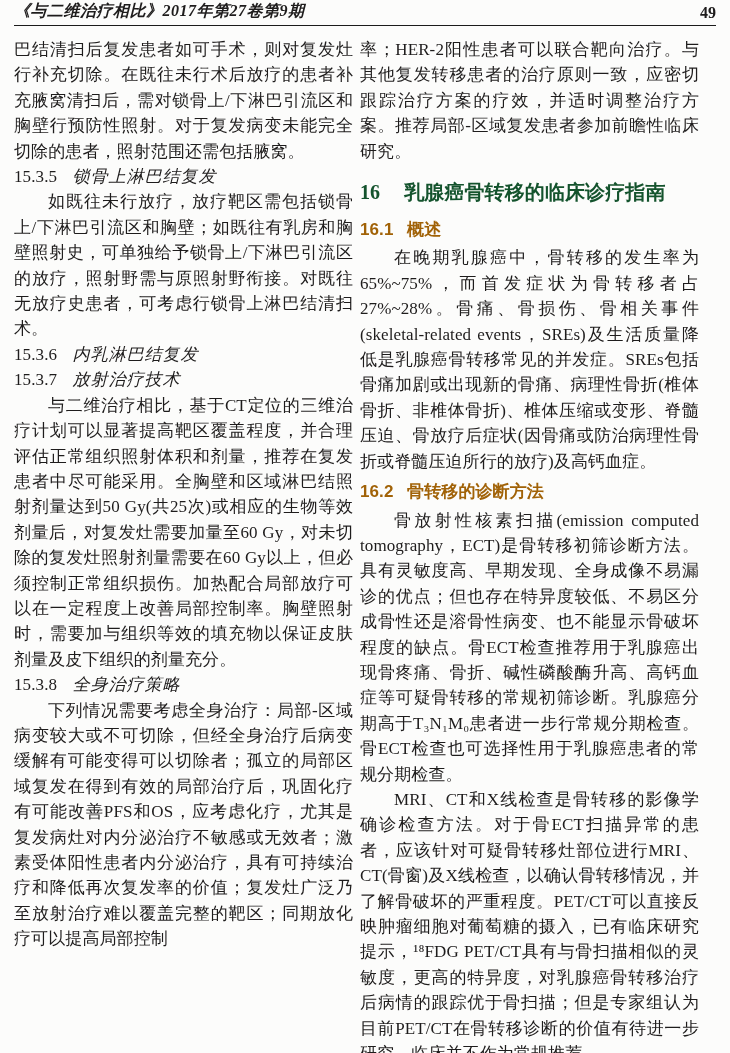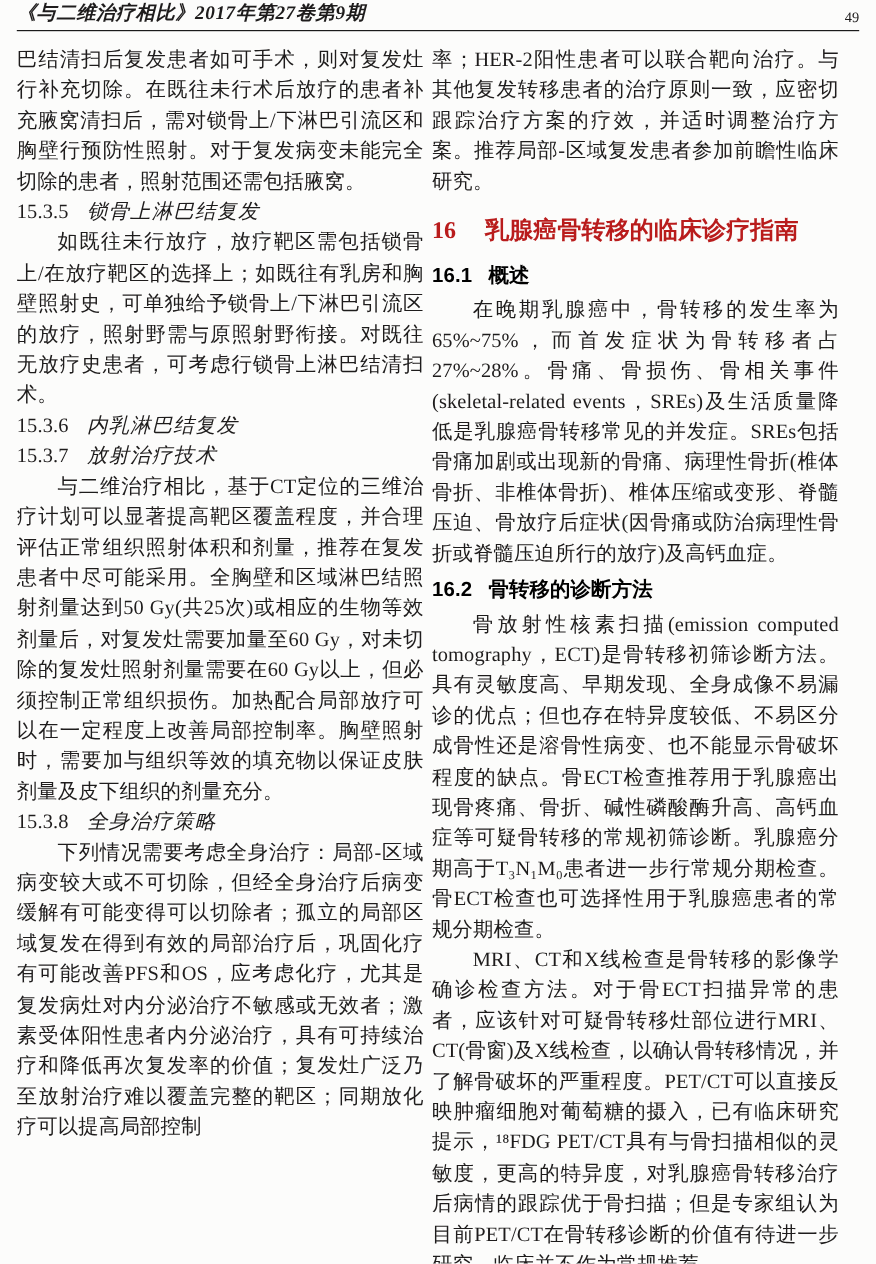--- a/index.html
+++ b/index.html
@@ -24,22 +24,22 @@
     align-items: flex-end;
     height: 19px;
   }
   .journal-title {
     font-size: 16px;
     font-weight: bold;
     font-style: italic;
     letter-spacing: 0.5px;
   }
   .page-number {
-    font-size: 12px;
-    font-weight: normal;
+    font-size: 16px;
+    font-weight: bold;
     font-style: normal;
     text-align: center;
   }
   .head-rule {
     border: none;
     border-top: 1.6px solid #1b1b1b;
     margin: 3px 0 0 0;
   }
   
   .columns {
@@ -70,31 +70,31 @@
     font-style: normal;
     margin-right: 0.9em;
   }
   .sub-head .h-title {
     font-style: italic;
     letter-spacing: 1px;
   }
   
   .section-main {
     margin: 15px 0 11px 0;
-    color: #b91c1c;
+    color: #14532d;
     font-size: 20px;
     line-height: 27px;
     font-weight: 600;
     white-space: nowrap;
   }
   .section-main .h-num { margin-right: 1.2em; }
   
   .section-sub {
     margin: 5px 0 3px 0;
-    color: #000000;
+    color: #a16207;
     font-size: 17px;
     line-height: 25.4px;
     font-weight: bold;
     font-family: "Liberation Sans", "DejaVu Sans", sans-serif;
     white-space: nowrap;
   }
   .section-sub .h-num { margin-right: 0.8em; }
 </style>
 </head>
 <body>
@@ -106,21 +106,21 @@
     <span class="page-number">49</span>
   </div>
   <hr class="head-rule">
 
   <div class="columns">
 
     <div class="col">
       <p class="para">巴结清扫后复发患者如可手术，则对复发灶行补充切除。在既往未行术后放疗的患者补充腋窝清扫后，需对锁骨上/下淋巴引流区和胸壁行预防性照射。对于复发病变未能完全切除的患者，照射范围还需包括腋窝。</p>
 
       <p class="sub-head"><span class="h-num">15.3.5</span><span class="h-title">锁骨上淋巴结复发</span></p>
-      <p class="para indent">如既往未行放疗，放疗靶区需包括锁骨上/在放疗靶区的选择上；如既往有乳房和胸壁照射史，可单独给予锁骨上/下淋巴引流区的放疗，照射野需与原照射野衔接。对既往无放疗史患者，可考虑行锁骨上淋巴结清扫术。</p>
+      <p class="para indent">如既往未行放疗，放疗靶区需包括锁骨上/下淋巴引流区和胸壁；如既往有乳房和胸壁照射史，可单独给予锁骨上/下淋巴引流区的放疗，照射野需与原照射野衔接。对既往无放疗史患者，可考虑行锁骨上淋巴结清扫术。</p>
 
       <p class="sub-head"><span class="h-num">15.3.6</span><span class="h-title">内乳淋巴结复发</span></p>
 
       <p class="sub-head"><span class="h-num">15.3.7</span><span class="h-title">放射治疗技术</span></p>
       <p class="para indent">与二维治疗相比，基于CT定位的三维治疗计划可以显著提高靶区覆盖程度，并合理评估正常组织照射体积和剂量，推荐在复发患者中尽可能采用。全胸壁和区域淋巴结照射剂量达到50 Gy(共25次)或相应的生物等效剂量后，对复发灶需要加量至60 Gy，对未切除的复发灶照射剂量需要在60 Gy以上，但必须控制正常组织损伤。加热配合局部放疗可以在一定程度上改善局部控制率。胸壁照射时，需要加与组织等效的填充物以保证皮肤剂量及皮下组织的剂量充分。</p>
 
       <p class="sub-head"><span class="h-num">15.3.8</span><span class="h-title">全身治疗策略</span></p>
       <p class="para indent">下列情况需要考虑全身治疗：局部-区域病变较大或不可切除，但经全身治疗后病变缓解有可能变得可以切除者；孤立的局部区域复发在得到有效的局部治疗后，巩固化疗有可能改善PFS和OS，应考虑化疗，尤其是复发病灶对内分泌治疗不敏感或无效者；激素受体阳性患者内分泌治疗，具有可持续治疗和降低再次复发率的价值；复发灶广泛乃至放射治疗难以覆盖完整的靶区；同期放化疗可以提高局部控制</p>
     </div>
 

